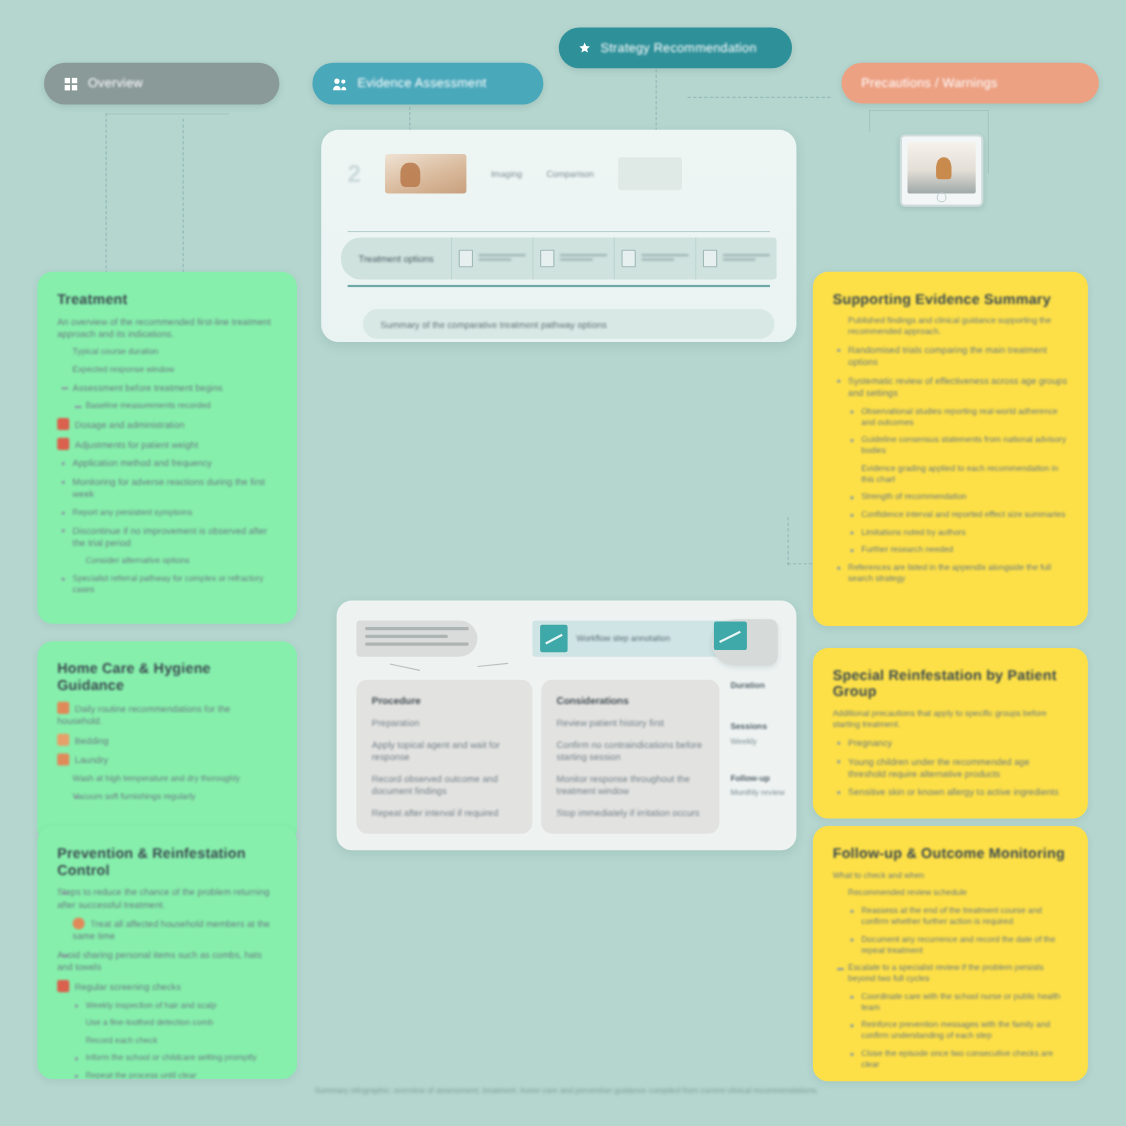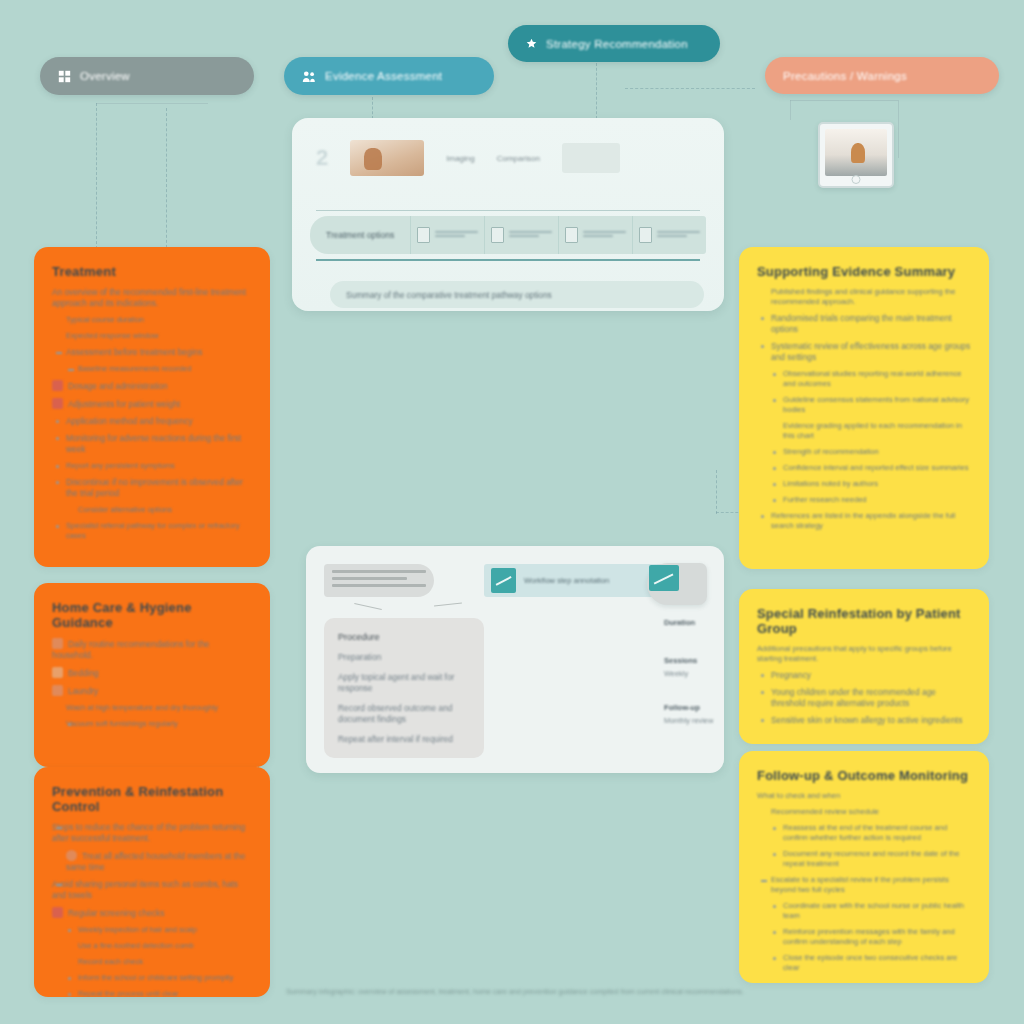--- a/index.html
+++ b/index.html
@@ -32,21 +32,21 @@
   #pill-alerts{left:765px;top:57px;width:198px;height:37px;background:#eda183;}
 
   
   .vline{position:absolute;border-left:1.6px dashed rgba(120,160,165,.55);}
   .hline{position:absolute;border-top:1.6px dashed rgba(120,160,165,.5);}
   .vline.solid{border-left-style:solid;border-left-color:rgba(150,180,180,.45);}
   .hline.solid{border-top-style:solid;border-top-color:rgba(150,180,180,.45);}
 
   
   .card{position:absolute;border-radius:14px;overflow:hidden;}
-  .card-cream{background:#f97316;box-shadow:0 2px 7px rgba(70,100,95,.10);}
+  .card-cream{background:#86efac;box-shadow:0 2px 7px rgba(70,100,95,.10);}
   .card-mint{background:#fde047;box-shadow:0 2px 7px rgba(70,100,95,.10);}
 
   .card h3{
     margin:0 0 8px 0;font-size:13px;font-weight:bold;color:#3c4a50;
     letter-spacing:.2px;
   }
   .card .pad{padding:17px 18px 14px 18px;}
 
   
   .tl{position:relative;margin:0 0 6px 0;font-size:8.4px;line-height:11px;color:#6d7c83;}
@@ -126,21 +126,21 @@
   #cb-mouse .tag{position:absolute;left:2px;top:2px;width:30px;height:26px;background:#3fa8a8;
      border-radius:2px;}
   #cb-mouse .tag:after{content:"";position:absolute;left:4px;top:13px;width:21px;height:1.6px;
      background:#eaf6f5;transform:rotate(-26deg);}
 
   .cb-pane{position:absolute;top:72px;background:#e2e2e0;border-radius:10px;padding:14px 14px 10px 14px;
      box-sizing:border-box;}
   #cb-pane-a{left:18px;width:160px;height:140px;}
   #cb-pane-b{left:186px;width:162px;height:140px;}
   #cb-side{position:absolute;left:358px;top:72px;width:56px;height:140px;}
-  .cb-pane h4{margin:0 0 10px 0;font-size:9px;font-weight:normal;color:#454f55;}
+  .cb-pane h4{margin:0 0 10px 0;font-size:9px;font-weight:bold;color:#454f55;}
   .cb-pane .tl{color:#75828a;margin-bottom:9px;}
   #cb-side .tl{font-size:7.4px;color:#7c8a90;margin-bottom:4px;}
   #cb-side .hd{font-size:7.6px;font-weight:bold;color:#55636a;margin-bottom:3px;}
 
   
   .mini-arrow{position:absolute;width:28px;height:1.4px;background:#b9c0bf;}
 
   
   #caption{position:absolute;left:185px;top:987px;width:660px;text-align:center;
      font-size:7.2px;color:#7f9b97;line-height:10px;}
@@ -271,20 +271,27 @@
     <div class="mini-arrow" style="left:128px;top:58px;transform:rotate(-6deg);"></div>
 
     <div class="cb-pane" id="cb-pane-a">
       <h4 class="blur-s">Procedure</h4>
       <div class="tl blur">Preparation</div>
       <div class="tl blur">Apply topical agent and wait for response</div>
       <div class="tl blur">Record observed outcome and document findings</div>
       <div class="tl blur">Repeat after interval if required</div>
     </div>
 
+    <div class="cb-pane" id="cb-pane-b">
+      <h4 class="blur-s">Considerations</h4>
+      <div class="tl blur">Review patient history first</div>
+      <div class="tl blur">Confirm no contraindications before starting session</div>
+      <div class="tl blur">Monitor response throughout the treatment window</div>
+      <div class="tl blur">Stop immediately if irritation occurs</div>
+    </div>
 
     <div id="cb-side">
       <div class="hd blur">Duration</div>
       <div style="height:26px"></div>
       <div class="hd blur">Sessions</div>
       <div class="tl blur">Weekly</div>
       <div style="height:20px"></div>
       <div class="hd blur">Follow-up</div>
       <div class="tl blur">Monthly review</div>
     </div>
@@ -318,21 +325,21 @@
       <h3 class="blur-s">Home Care &amp; Hygiene Guidance</h3>
       <div class="tl blur"><span class="emoji org"></span><span>Daily routine recommendations for the household.</span></div>
       <div class="tl blur"><span class="emoji warm"></span><span>Bedding</span></div>
       <div class="tl blur"><span class="emoji org"></span><span>Laundry</span></div>
       <div class="tl small blur ind1">Wash at high temperature and dry thoroughly</div>
       <div class="tl small blur ind1"><span class="bullet i1"></span><span>Vacuum soft furnishings regularly</span></div>
 
     </div>
   </div>
 
-  <div class="card card-cream" id="panel-prevention" style="left:34px;top:751px;width:236px;height:230px;margin-top:16px;">
+  <div class="card card-cream" id="panel-prevention" style="left:34px;top:751px;width:236px;height:230px;">
     <div class="pad">
       <h3 class="blur-s">Prevention &amp; Reinfestation Control</h3>
       <div class="tl blur"><span class="bullet dash"></span><span>Steps to reduce the chance of the problem returning after successful treatment.</span></div>
       <div class="tl blur ind1"><span class="emoji org round"></span><span>Treat all affected household members at the same time</span></div>
       <div class="tl blur"><span class="bullet dash"></span><span>Avoid sharing personal items such as combs, hats and towels</span></div>
       <div class="tl blur"><span class="emoji red"></span><span>Regular screening checks</span></div>
       <div class="tl small blur ind2"><span class="bullet i1"></span><span>Weekly inspection of hair and scalp</span></div>
       <div class="tl small blur ind2">Use a fine-toothed detection comb</div>
       <div class="tl small blur ind2">Record each check</div>
       <div class="tl small blur ind2"><span class="bullet i1"></span><span>Inform the school or childcare setting promptly</span></div>

